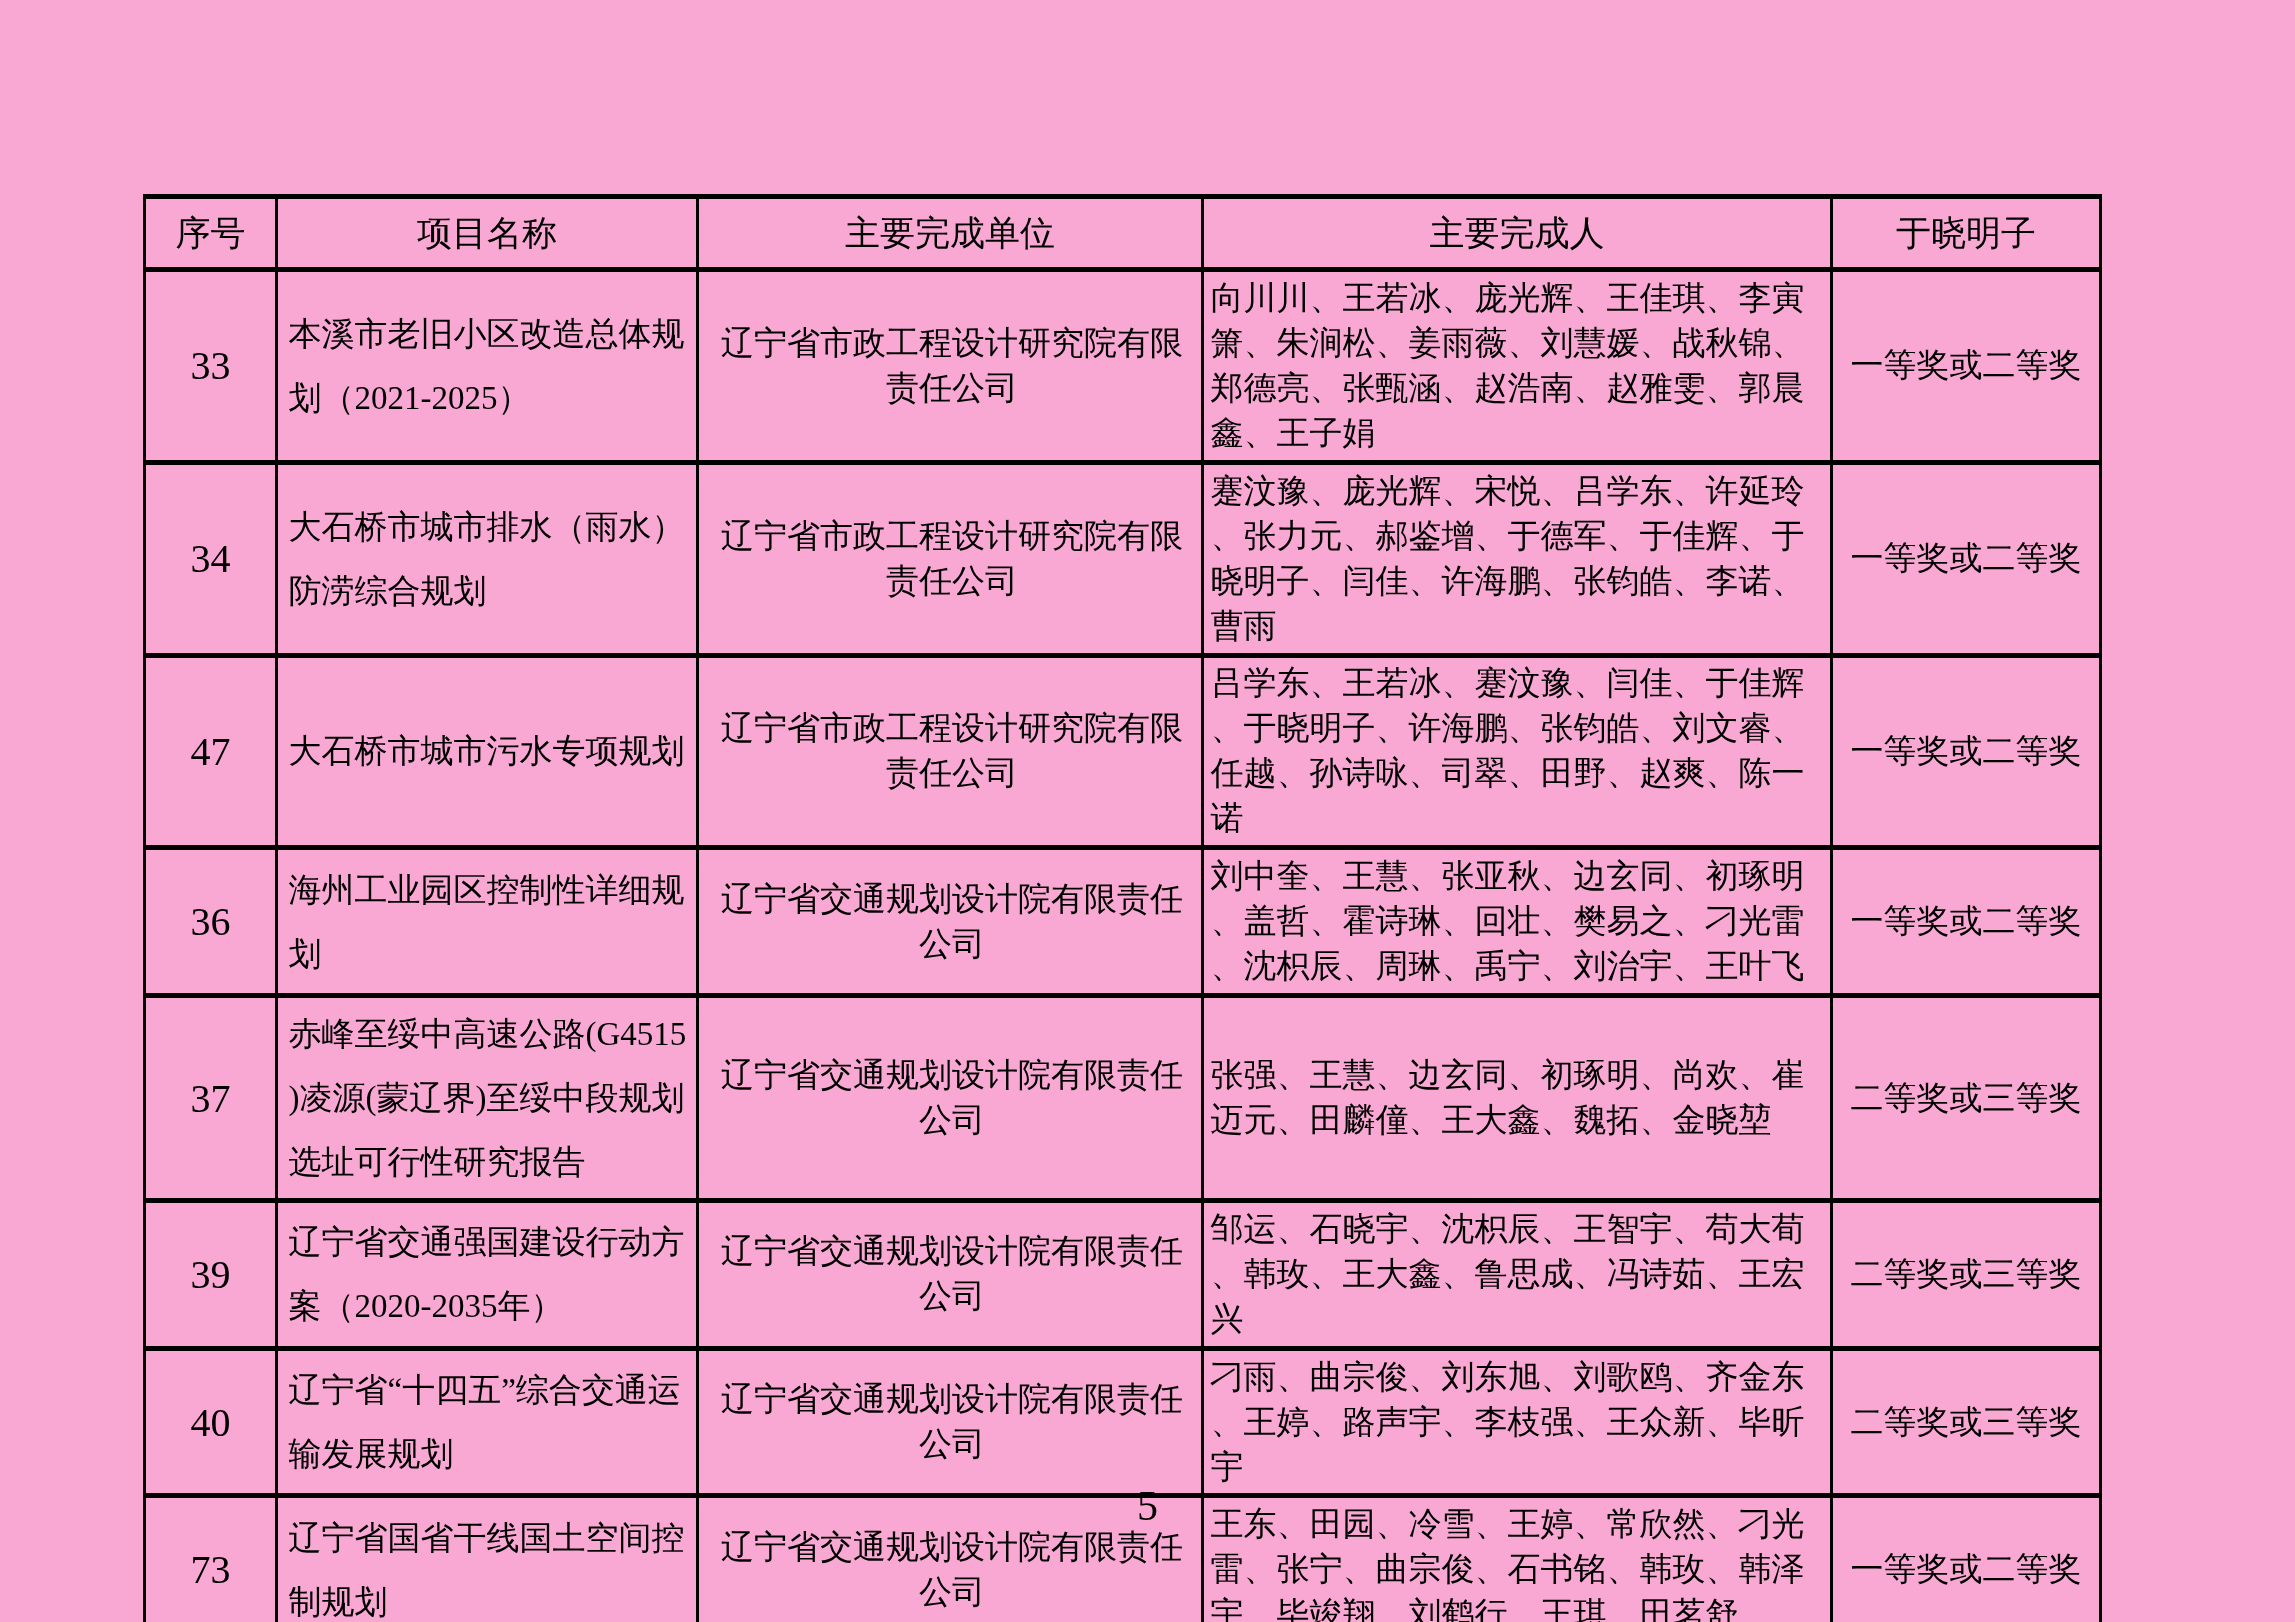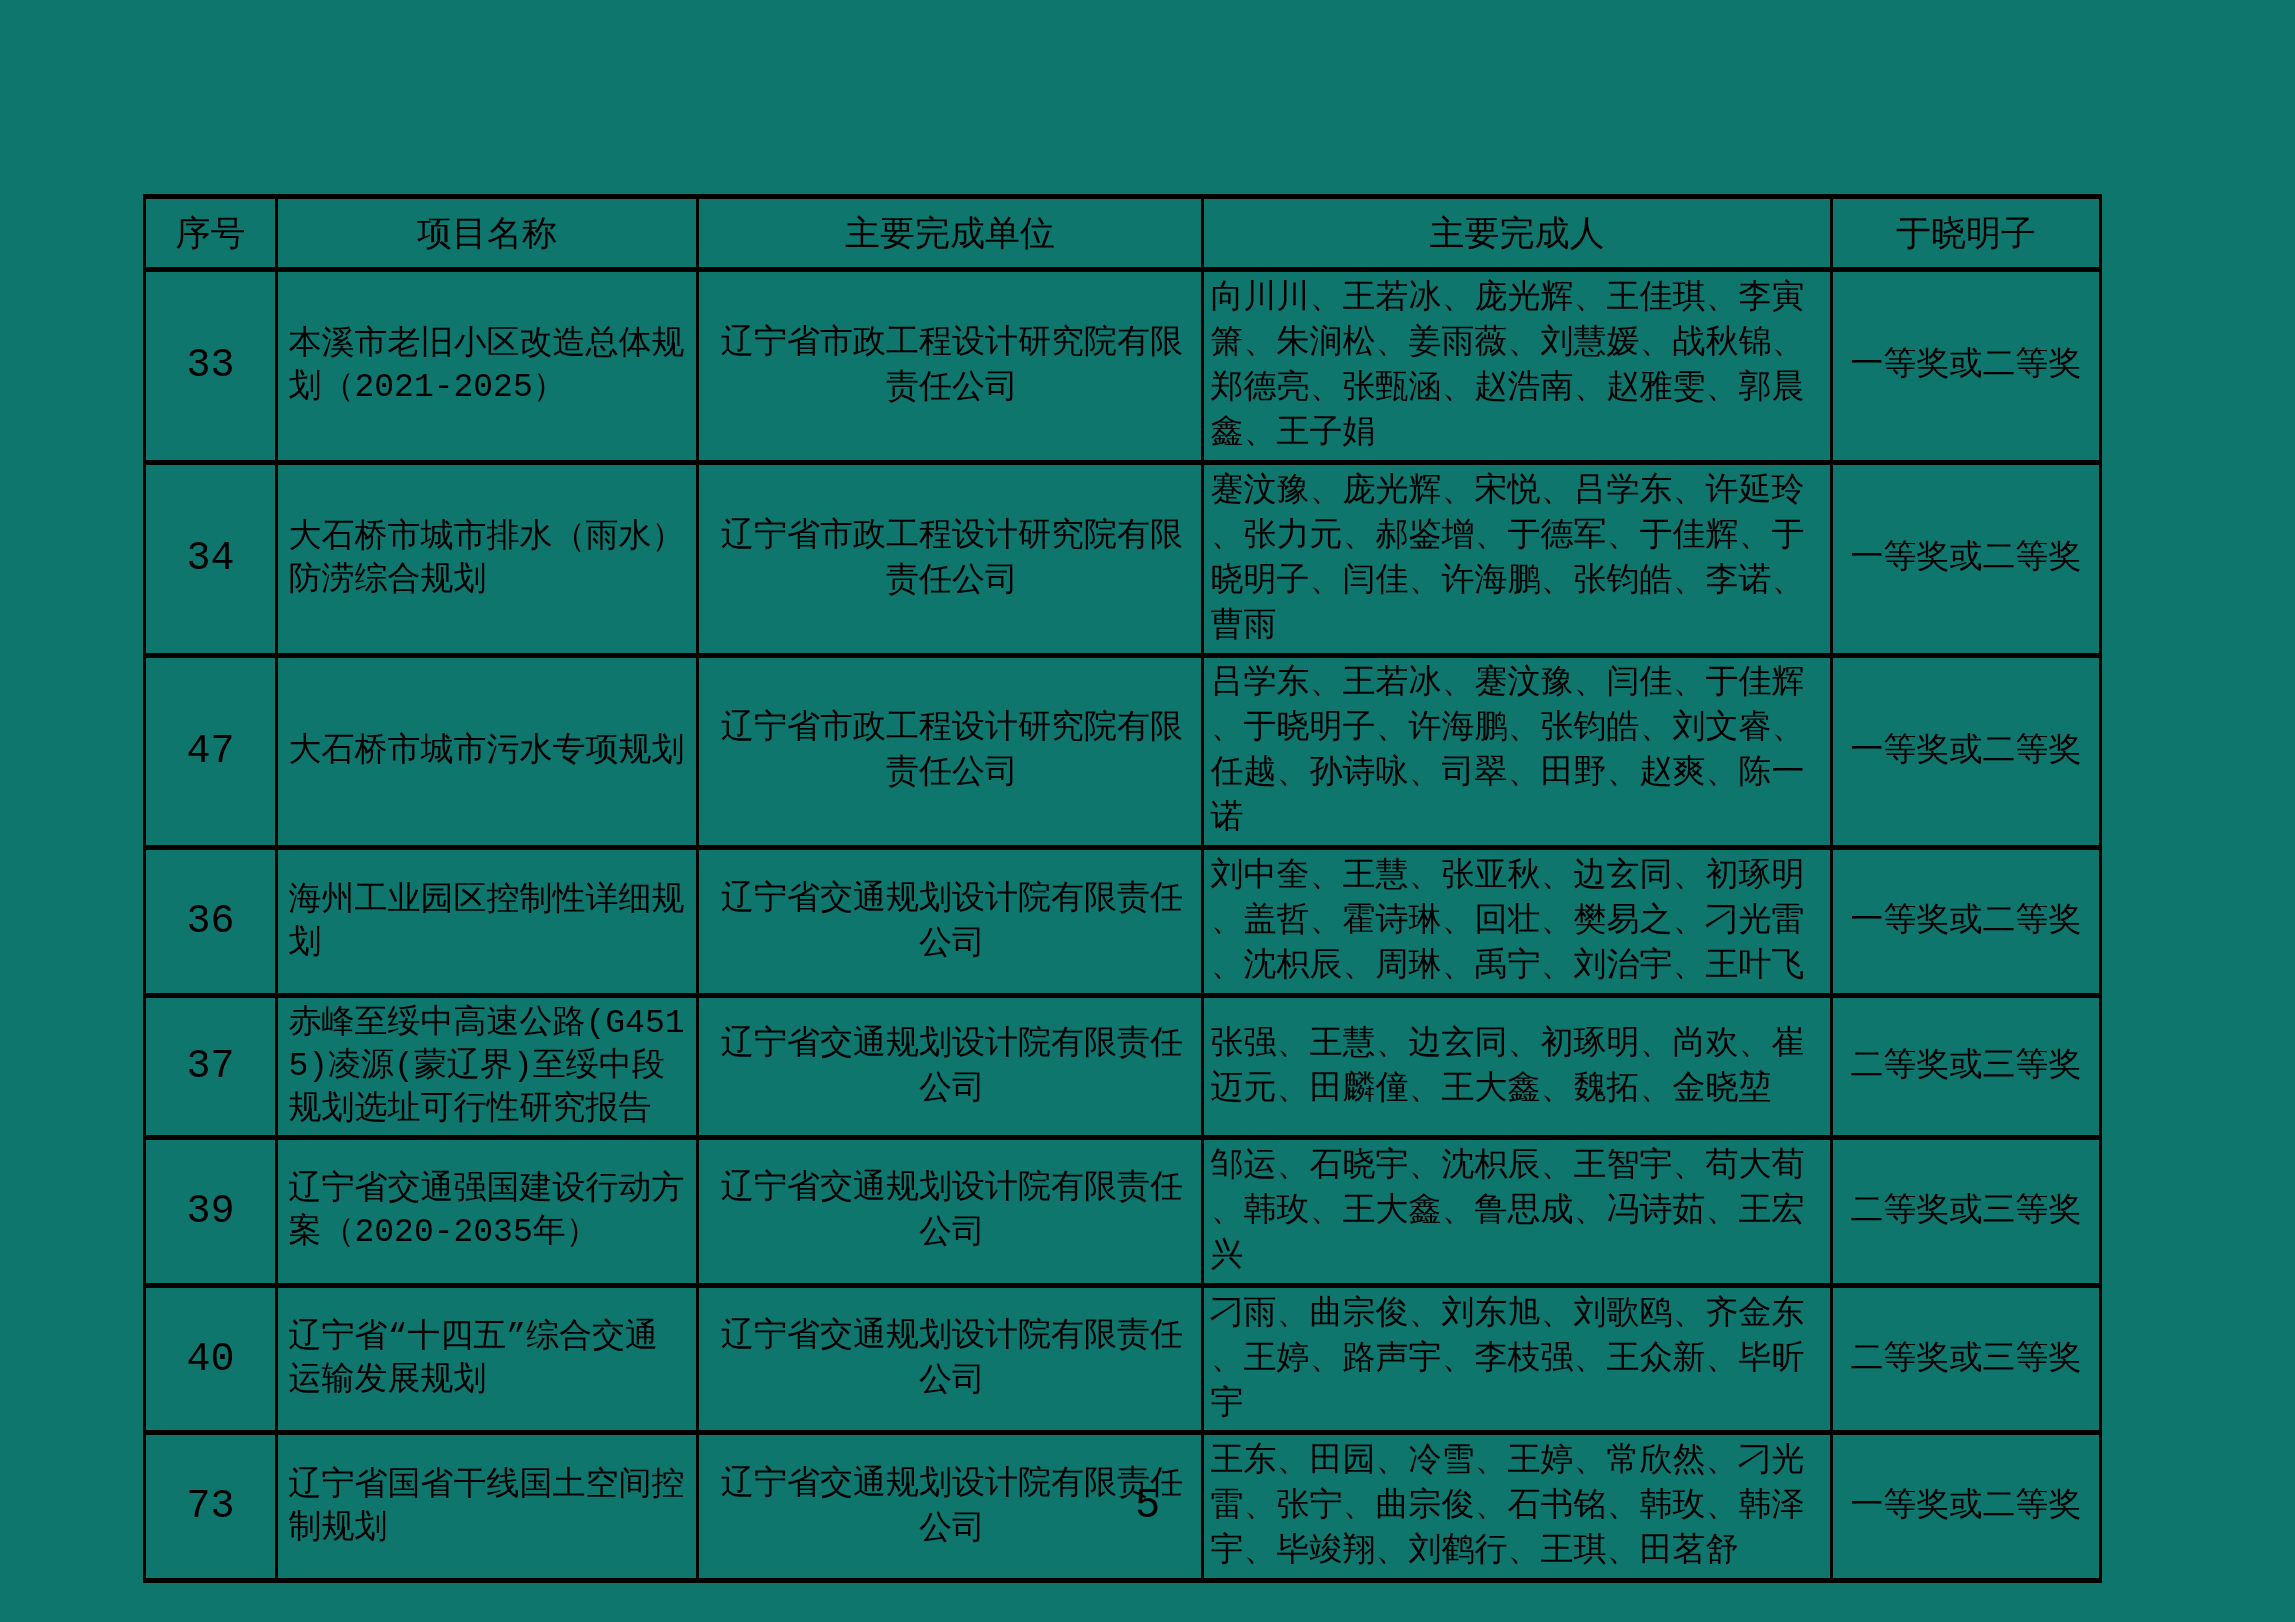--- a/index.html
+++ b/index.html
@@ -1,21 +1,21 @@
 <!DOCTYPE html>
 <html style="font-size:10.5px"><head>
 <meta charset="utf-8">
 <style>
   html,body{margin:0;padding:0;background:#ffffff;}
   .page{
     position:relative;
     width:2295px;
     height:1623px;
-    background:#0f766e;
-    font-family:Liberation Mono, monospace;
+    background:#f9a8d4;
+    font-family:Liberation Serif, serif;
     color:#000000;
     overflow:hidden;
   }
   table.awards{
     position:absolute;
     left:143px;
     top:194px;
     width:1957px;
     table-layout:fixed;
     border-collapse:collapse;
@@ -61,21 +61,21 @@
     line-height:45px;
   }
   td.cell-no{
     text-align:center;
     font-size:40px;
     padding:0;
   }
   td.cell-name{
     text-align:left;
     padding:3.9px 5.2px 3.9px 10.5px;
-    line-height:43px;
+    line-height:64px;
     word-break:break-all;
     line-break:anywhere;
   }
   td.cell-unit{
     text-align:center;
     padding:3.9px 2.6px 3.9px 6.5px;
     word-break:break-all;
     line-break:anywhere;
   }
   td.cell-people{

